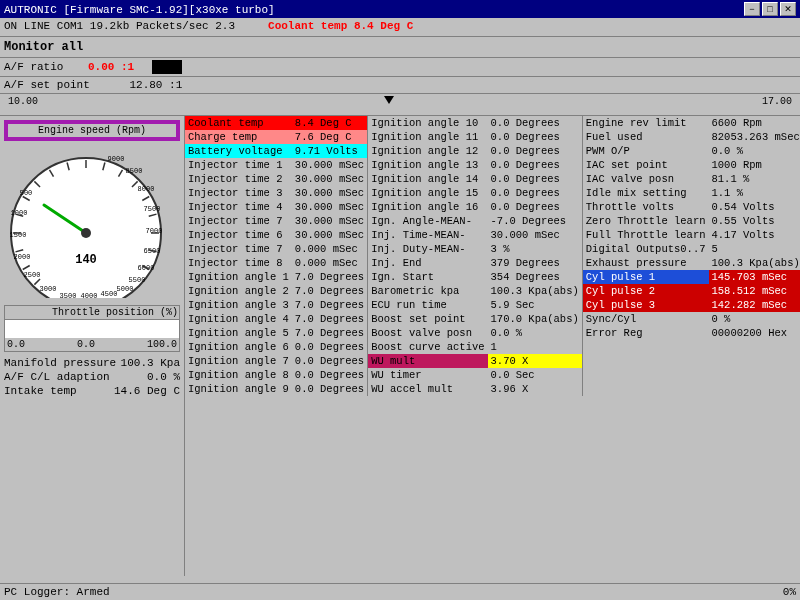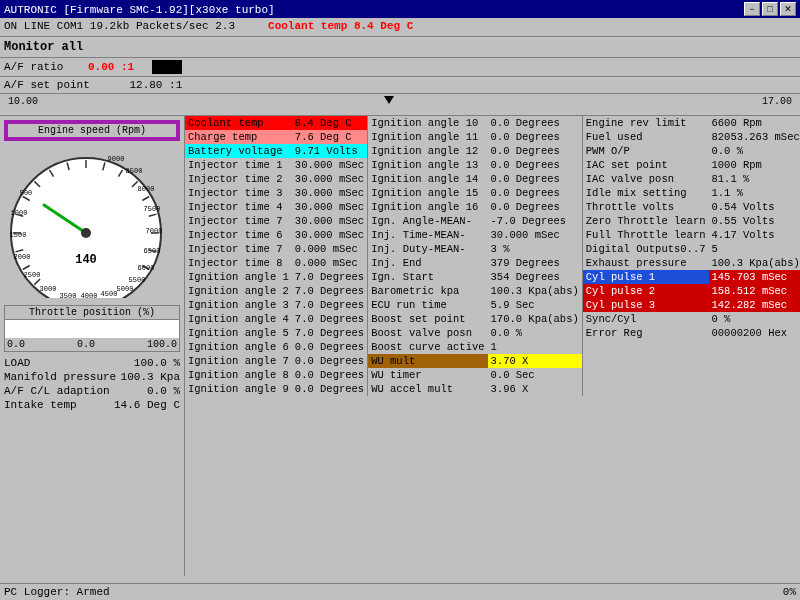--- a/index.html
+++ b/index.html
@@ -105,21 +105,21 @@
       margin-bottom: 2px;
     }
 
     .throttle-bar-section {
       margin-top: 4px;
       border: 1px solid #808080;
     }
     .throttle-bar-label {
       background: #c0c0c0;
       font-size: 10px;
-      text-align: center;
+      text-align: right;
       border-bottom: 1px solid #808080;
       padding: 1px;
     }
     .throttle-bar {
       background: white;
       height: 18px;
       position: relative;
     }
     .throttle-bar-fill {
       background: #808080;
@@ -312,24 +312,20 @@
       </div>
       <div class="throttle-values">
         <span>0.0</span>
         <span>0.0</span>
         <span>100.0</span>
       </div>
     </div>
 
     
     <div class="left-data">
-      <div class="left-data-row">
-        <span>LOAD</span>
-        <span class="left-data-val">100.0 %</span>
-      </div>
       <div class="left-data-row">
         <span>Manifold pressure</span>
         <span class="left-data-val">100.3 Kpa</span>
       </div>
       <div class="left-data-row">
         <span>A/F C/L adaption</span>
         <span class="left-data-val">0.0 %</span>
       </div>
       <div class="left-data-row">
         <span>Intake temp</span>
@@ -491,21 +487,21 @@
           <td class="value-cell">0.0 Degrees</td>
           <td class="col-divider label-cell">Boost curve active</td>
           <td class="value-cell">1</td>
           <td class="col-divider"></td>
           <td></td>
         </tr>
 
         <tr>
           <td class="label-cell">Ignition angle 7</td>
           <td class="value-cell">0.0 Degrees</td>
-          <td class="col-divider" style="background:#a16207;">WU mult</td>
+          <td class="col-divider" style="background:#be185d;">WU mult</td>
           <td style="background:#ffff00;">3.70 X</td>
           <td class="col-divider"></td>
           <td></td>
         </tr>
 
         <tr>
           <td class="label-cell">Ignition angle 8</td>
           <td class="value-cell">0.0 Degrees</td>
           <td class="col-divider label-cell">WU timer</td>
           <td class="value-cell">0.0 Sec</td>

